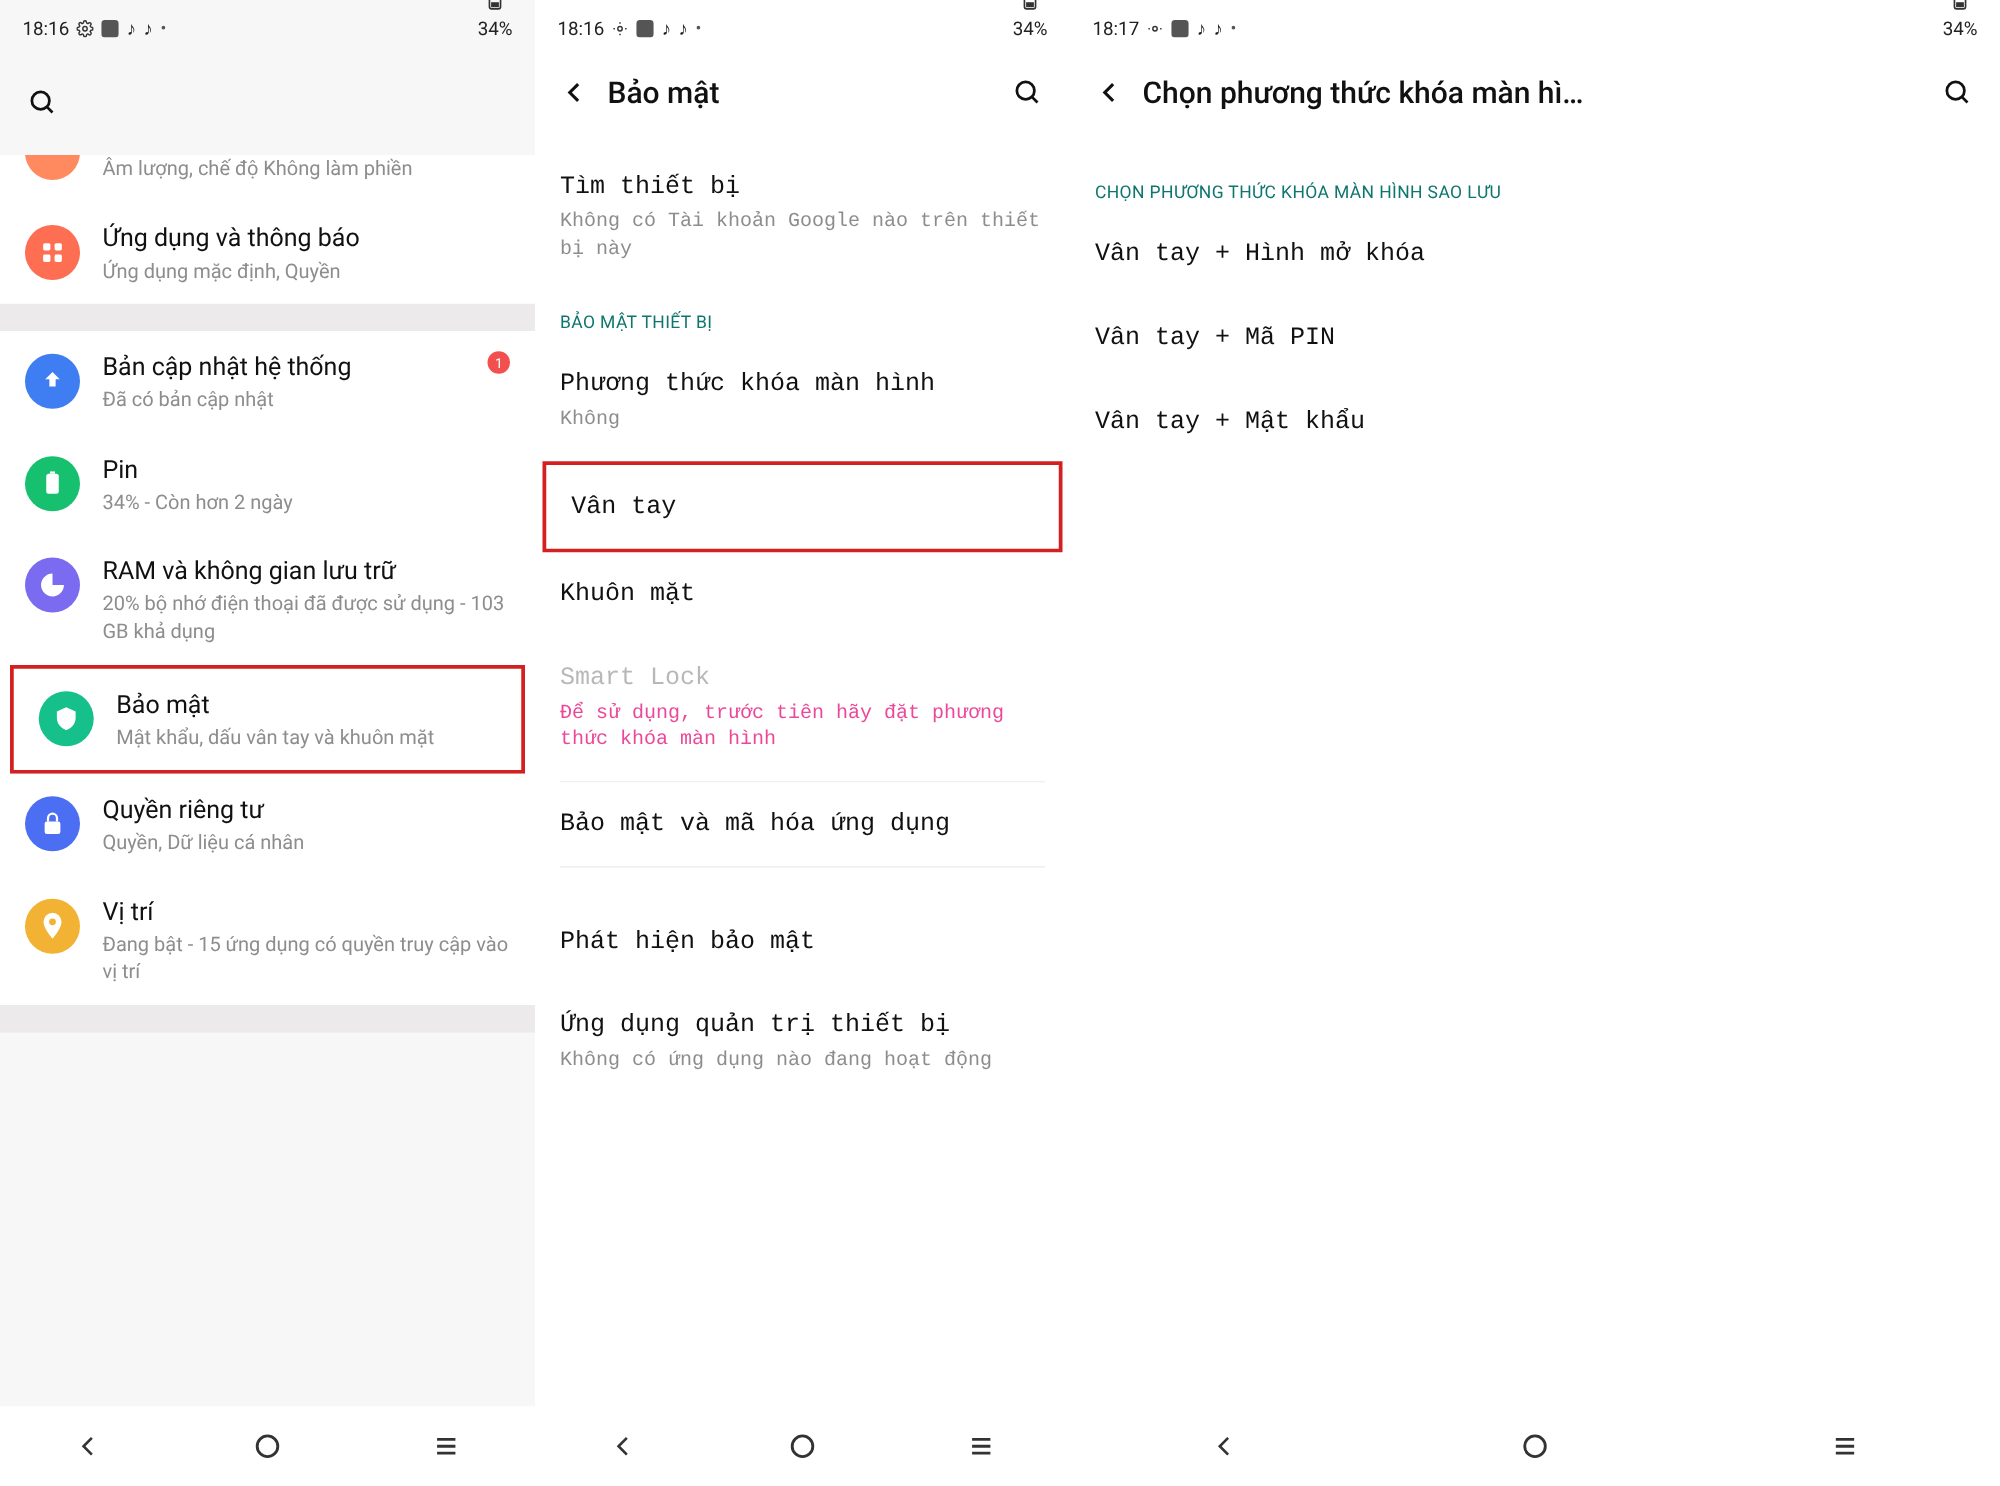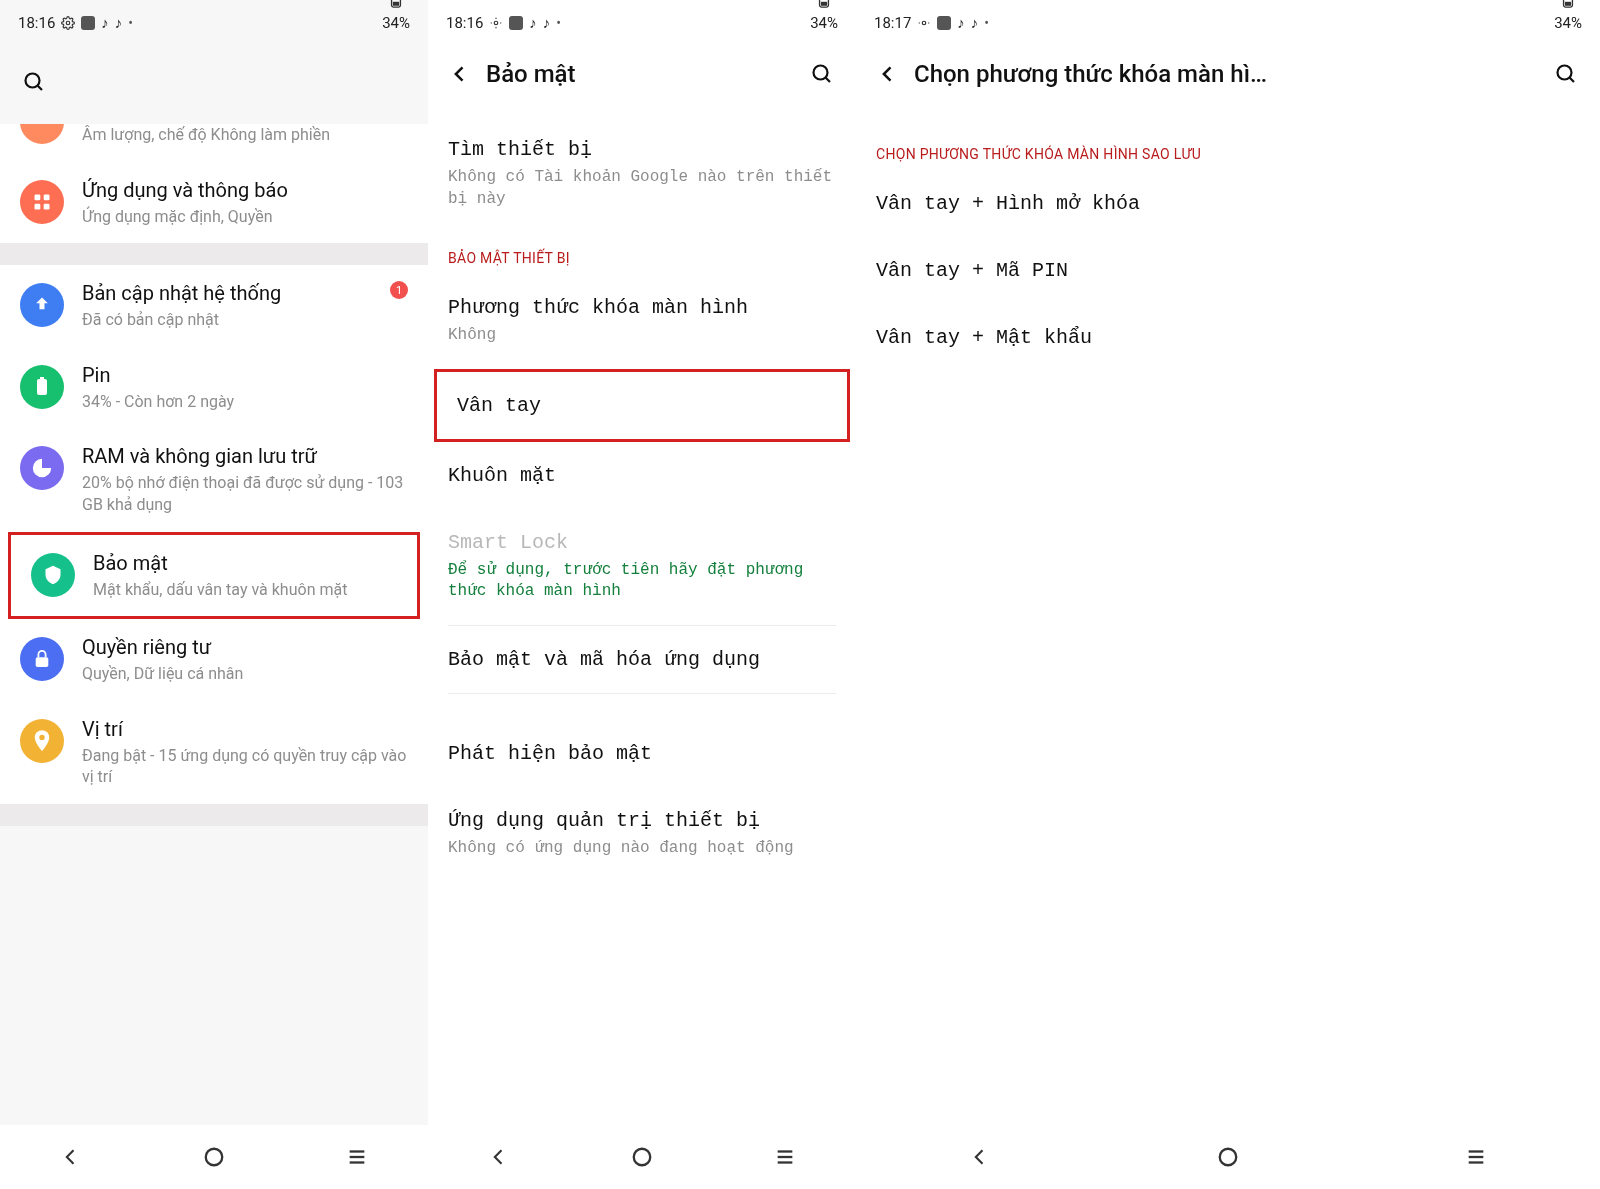--- a/index.html
+++ b/index.html
@@ -52,21 +52,21 @@
 
   
   .list { flex:1; overflow:hidden; }
 
   .section-gap { height: 22px; background:#eceaea; }
   .section-gap.light { background:transparent; height:26px;}
 
   .section-label {
     padding: 18px 20px 8px 20px;
     font-size: 14px;
-    color: #b91c1c;
+    color: #0f766e;
     letter-spacing: 0.3px;
   }
 
   .item {
     display:flex;
     align-items:flex-start;
     padding: 16px 20px;
     gap: 18px;
     background:#fff;
   }
@@ -83,21 +83,21 @@
   .badge {
     width:18px; height:18px; border-radius:50%;
     background:#f24f4f; color:#fff; font-size:11px;
     display:flex; align-items:center; justify-content:center;
   }
 
   .item.simple { padding: 22px 20px; font-family: Liberation Mono, monospace; }
   .item.simple .title { font-size:20px; margin-bottom:0;}
   .item.simple.has-sub .title { margin-bottom:6px;}
   .item.disabled .title { color:#b8b8b8;}
-  .item.disabled .sub { color:#15803d;}
+  .item.disabled .sub { color:#ec4899;}
 
   .divider { height:1px; background:#ececec; margin:0 20px;}
 
   .highlight-box {
     border: 3px solid #d32020;
     margin: 0 8px;
   }
   .highlight-box .item { background:transparent;}
 
   

